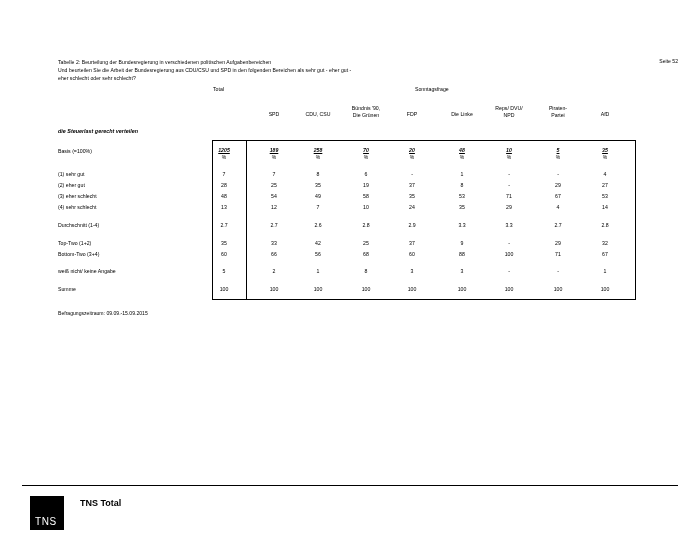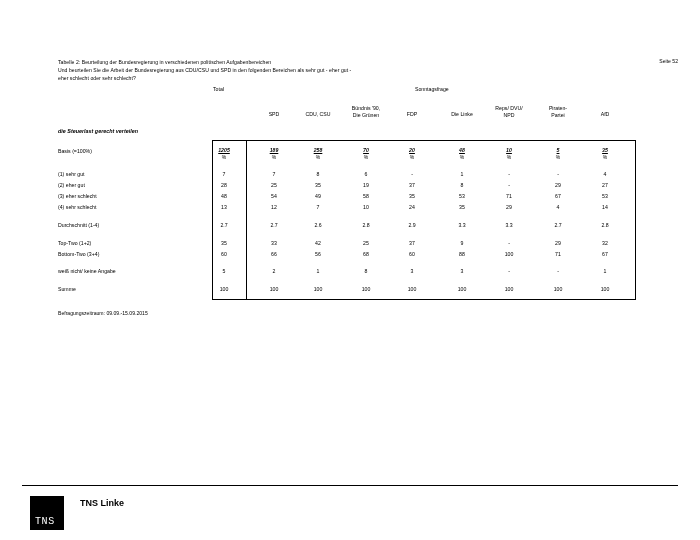--- a/index.html
+++ b/index.html
@@ -132,21 +132,21 @@
     height: 34px;
     background: #000;
   }
   .logo-text {
     position: absolute;
     left: 5px;
     bottom: 3px;
     color: #fff;
     font-size: 10px;
     letter-spacing: 0.06em;
-    font-family: Liberation Mono, monospace;
+    font-family: Liberation Sans, sans-serif;
   }
   .brand {
     position: absolute;
     left: 80px;
     top: 498px;
     font-size: 9px;
     font-weight: bold;
   }
 </style>
 </head>
@@ -300,15 +300,15 @@
   <div class="cell" style="left:509px; top:286px;">100</div>
   <div class="cell" style="left:558px; top:286px;">100</div>
   <div class="cell" style="left:605px; top:286px;">100</div>
 
   <div class="footnote">Befragungszeitraum: 09.09.-15.09.2015</div>
 
   <div class="footer-line"></div>
   <div class="logo">
     <span class="logo-text">TNS</span>
   </div>
-  <div class="brand">TNS Linke</div>
+  <div class="brand">TNS Total</div>
 
 </div>
 
 </body></html>

